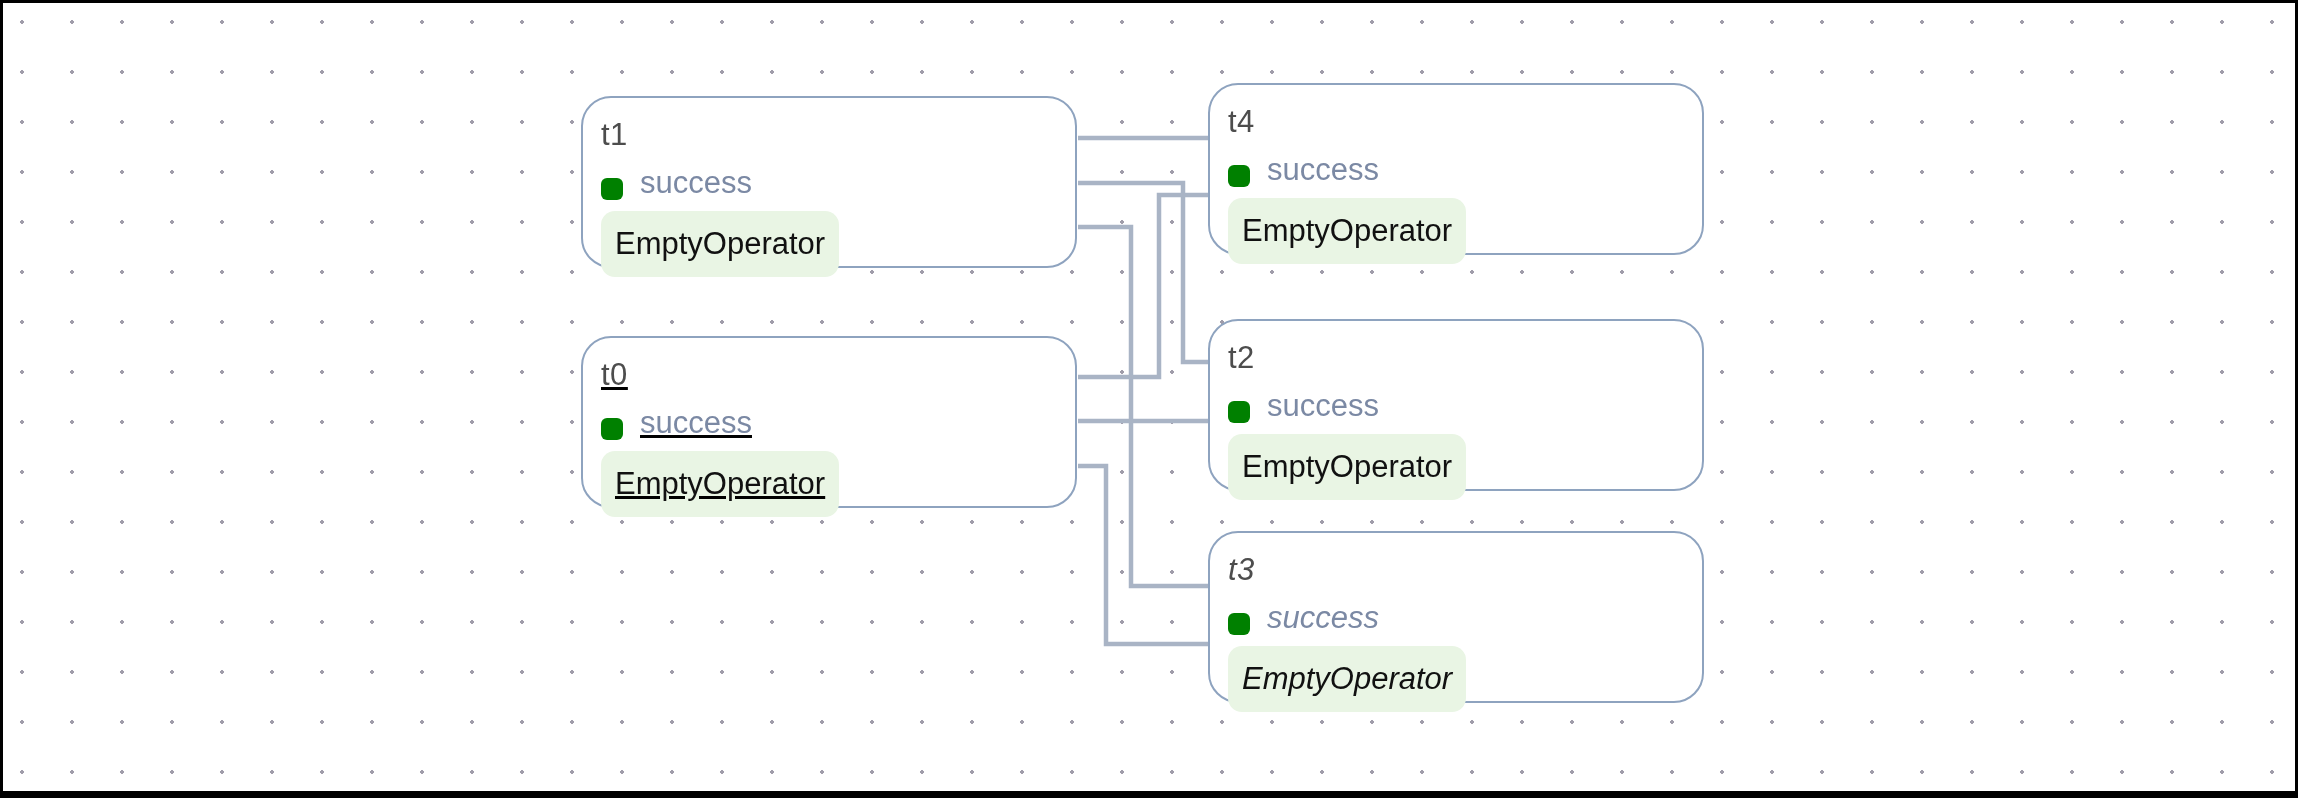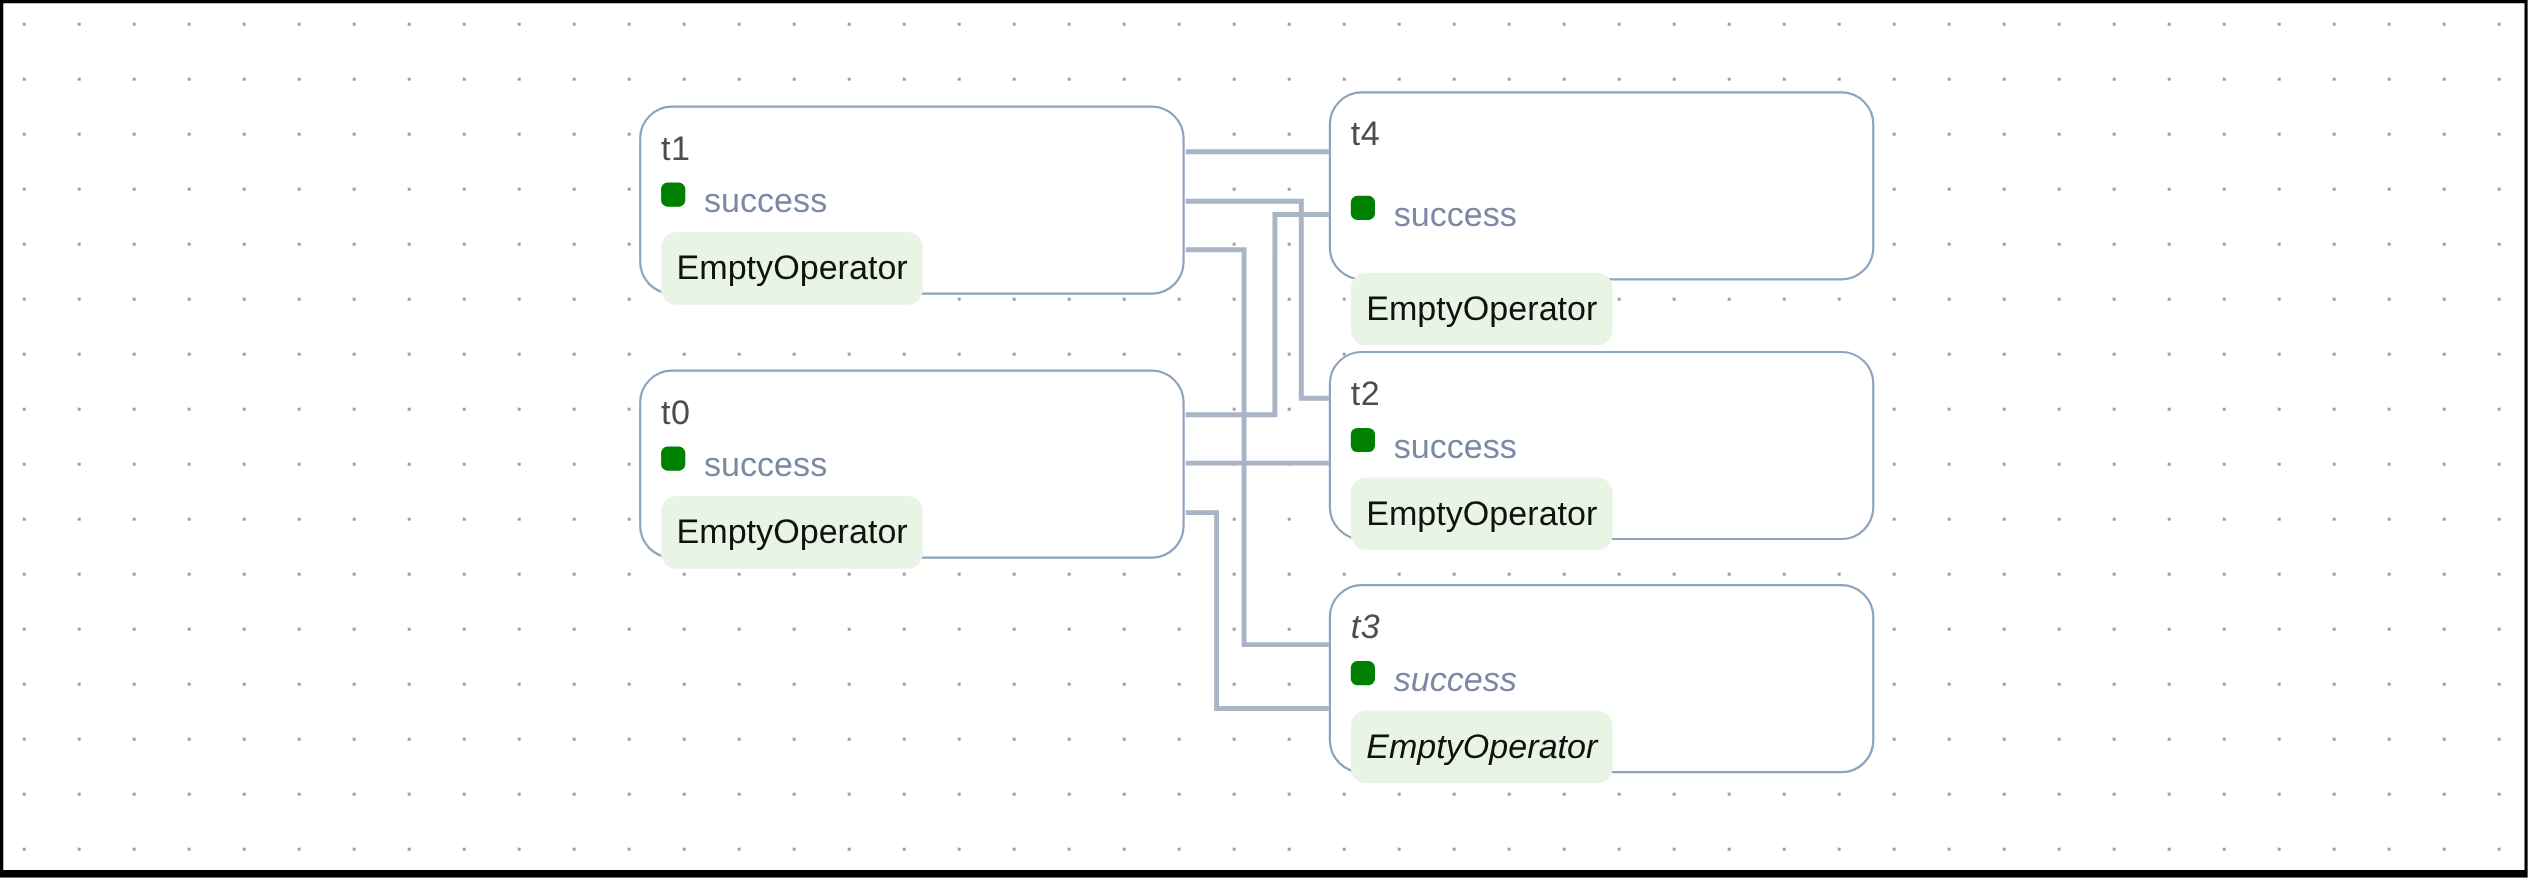--- a/index.html
+++ b/index.html
@@ -54,21 +54,21 @@
   .node-title {
     font-size: 31px;
     line-height: 35px;
     font-weight: 500;
     color: var(--title, #4d4d4d);
     letter-spacing: 0.5px;
   }
   .status-row {
     margin-top: 14px;
     display: flex;
-    align-items: flex-start;
+    align-items: flex-end;
     height: 34px;
   }
   .status-square {
     width: 22px;
     height: 22px;
     border-radius: 6px;
     background: var(--success, #008000);
     flex: 0 0 auto;
   }
   .status-label {
@@ -107,30 +107,30 @@
 
     <div class="node" style="left:578px; top:93px;">
       <div class="node-title">t1</div>
       <div class="status-row">
         <span class="status-square"></span>
         <span class="status-label">success</span>
       </div>
       <div class="operator-pill">EmptyOperator</div>
     </div>
 
-    <div class="node" style="left:578px; top:333px;">
+    <div class="node" style="left:578px; top:333px;text-decoration:underline;">
       <div class="node-title">t0</div>
       <div class="status-row">
         <span class="status-square"></span>
         <span class="status-label">success</span>
       </div>
       <div class="operator-pill">EmptyOperator</div>
     </div>
 
-    <div class="node" style="left:1205px; top:80px;gap:25px;">
+    <div class="node" style="left:1205px; top:80px;">
       <div class="node-title">t4</div>
       <div class="status-row">
         <span class="status-square"></span>
         <span class="status-label">success</span>
       </div>
       <div class="operator-pill">EmptyOperator</div>
     </div>
 
     <div class="node" style="left:1205px; top:316px;">
       <div class="node-title">t2</div>

